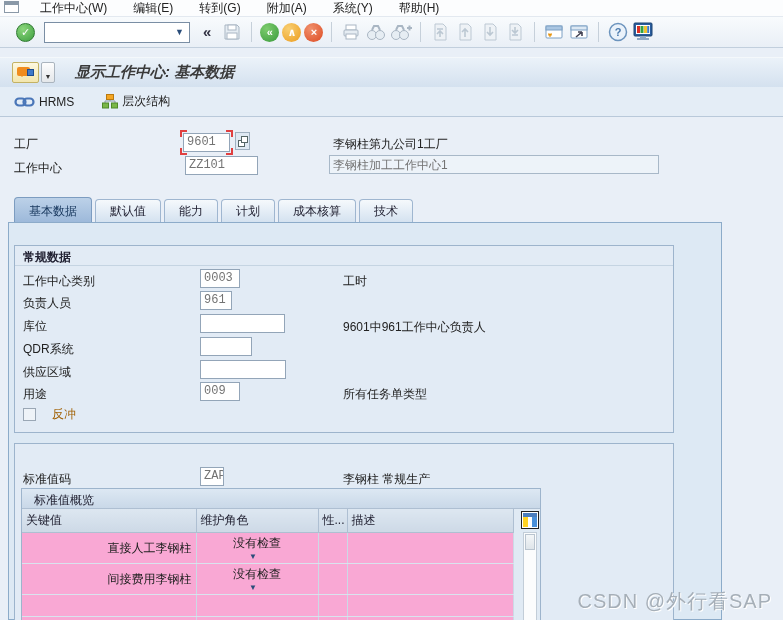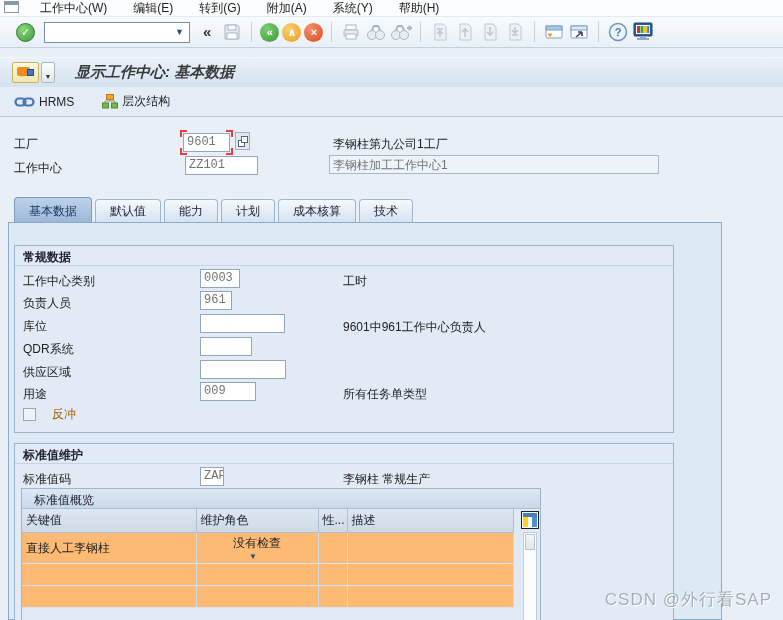--- a/index.html
+++ b/index.html
@@ -102,32 +102,32 @@
   .cb-label { color:#a16207; margin-left:16px; vertical-align:middle; }
 
   
   .subbox { position:absolute; border:1px solid #9db4cc; background:#e0eaf4; overflow:hidden; }
   .subbox .sb-head { height:20px; background:linear-gradient(#dde8f3,#c9d8e8); border-bottom:1px solid #aebfd2;
                      padding:3px 0 0 12px; color:#223; }
   table.sv { border-collapse:collapse; table-layout:fixed; }
   table.sv th { background:linear-gradient(#dde7f1,#cdd9e6); border-right:1px solid #aebfd2;
                 border-bottom:1px solid #aebfd2; font-weight:normal; text-align:left;
                 padding:3px 4px; height:22px; color:#223; white-space:nowrap; overflow:hidden; }
-  table.sv td { background:#fdba74; border-right:1px solid #ccd9e6; border-bottom:1px solid #d9e3ee;
-                padding:2px 4px; height:22px; white-space:nowrap; overflow:hidden; }
+  table.sv td { background:#f9a8d4; border-right:1px solid #ccd9e6; border-bottom:1px solid #d9e3ee;
+                padding:2px 4px; height:22px; white-space:nowrap; overflow:hidden;text-align:right; }
   .dd-cell { display:flex; align-items:center; justify-content:space-between;flex-direction:column; }
   .dd-arrow { color:#2a4d7a; font-size:8px; margin-right:8px; }
 
   .cfg-btn { position:absolute; width:18px; height:18px; border:1px solid #222; background:#fff; padding:1px; }
   .cfg-inner { width:100%; height:100%; border-top:4px solid #4a7dbd;
                background:linear-gradient(90deg,#ffd324 0 33%,#ffffff 33% 66%,#4a90d9 66% 100%); }
   .vscroll { position:absolute; width:14px; background:#fbfcfd; border:1px solid #c2cdd8; }
   .vthumb { margin:1px; height:16px; background:linear-gradient(#f4f6f8,#dfe5ea); border:1px solid #b9c4cf; }
 
-  .watermark { position:absolute; top:588px; right:11px; font-size:17px; color:#a6afb8;
+  .watermark { position:absolute; top:588px; right:11px; font-size:20px; color:#a6afb8;
                letter-spacing:1px; text-shadow:1px 1px 0 #ffffff; }
 
   svg { display:block; }
 </style>
 </head>
 <body>
 
 <div class="menubar">
   <div class="win-icon"></div>
   <div class="menu-item">工作中心(W)</div>
@@ -318,30 +318,29 @@
     <div class="grow-lbl lbl" style="top:72px;">库位</div>
     <div class="grow-fld fld mono" style="top:68px; width:85px;"></div>
 
     <div class="grow-lbl lbl" style="top:95px;">QDR系统</div>
     <div class="grow-fld fld mono" style="top:91px; width:52px;"></div>
 
     <div class="grow-lbl lbl" style="top:118px;">供应区域</div>
     <div class="grow-fld fld mono" style="top:114px; width:86px;"></div>
 
     <div class="grow-lbl lbl" style="top:140px;">用途</div>
-    <div class="grow-fld fld mono" style="top:136px; width:56px;">009</div>
+    <div class="grow-fld fld mono" style="top:136px; width:40px;">009</div>
     <div class="grow-desc desc-text" style="top:140px;">所有任务单类型</div>
 
     <div class="abs" style="left:8px; top:160px;">
       <span class="checkbox"></span><span class="cb-label">反冲</span>
     </div>
   </div>
 
   <div class="groupbox" style="left:14px; top:323px; width:660px; height:200px;">
-    <div class="gb-head">标准值维护</div>
 
     <div class="grow-lbl lbl" style="top:27px;">标准值码</div>
     <div class="grow-fld fld mono" style="top:23px; width:24px;">ZAP1</div>
     <div class="grow-desc desc-text" style="top:27px;">李钢柱 常规生产</div>
 
     <div class="subbox" style="left:6px; top:44px; width:520px; height:156px;">
       <div class="sb-head">标准值概览</div>
 
       <table class="sv" style="width:491px;">
         <colgroup>
@@ -364,20 +363,31 @@
             <td>
               <div class="dd-cell">
                   <span>没有检查</span>
                   <span class="dd-arrow">▼</span>
                 </div>
             </td>
             <td></td>
             <td></td>
           </tr>
           <tr>
+            <td>间接费用李钢柱</td>
+            <td>
+              <div class="dd-cell">
+                  <span>没有检查</span>
+                  <span class="dd-arrow">▼</span>
+                </div>
+            </td>
+            <td></td>
+            <td></td>
+          </tr>
+          <tr>
             <td></td>
               <td></td>
             <td></td>
               <td></td>
           </tr>
           <tr>
             <td></td>
               <td></td>
             <td></td>
               <td></td>

